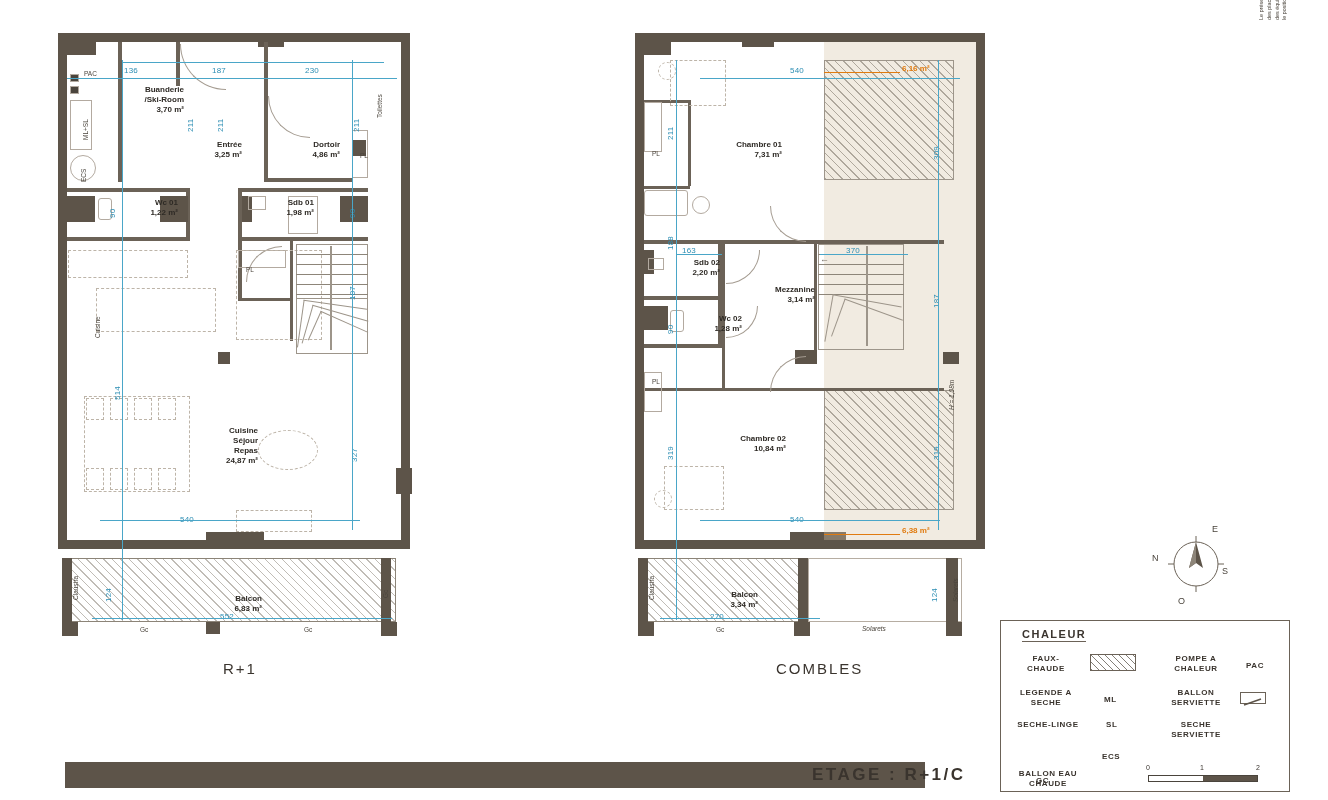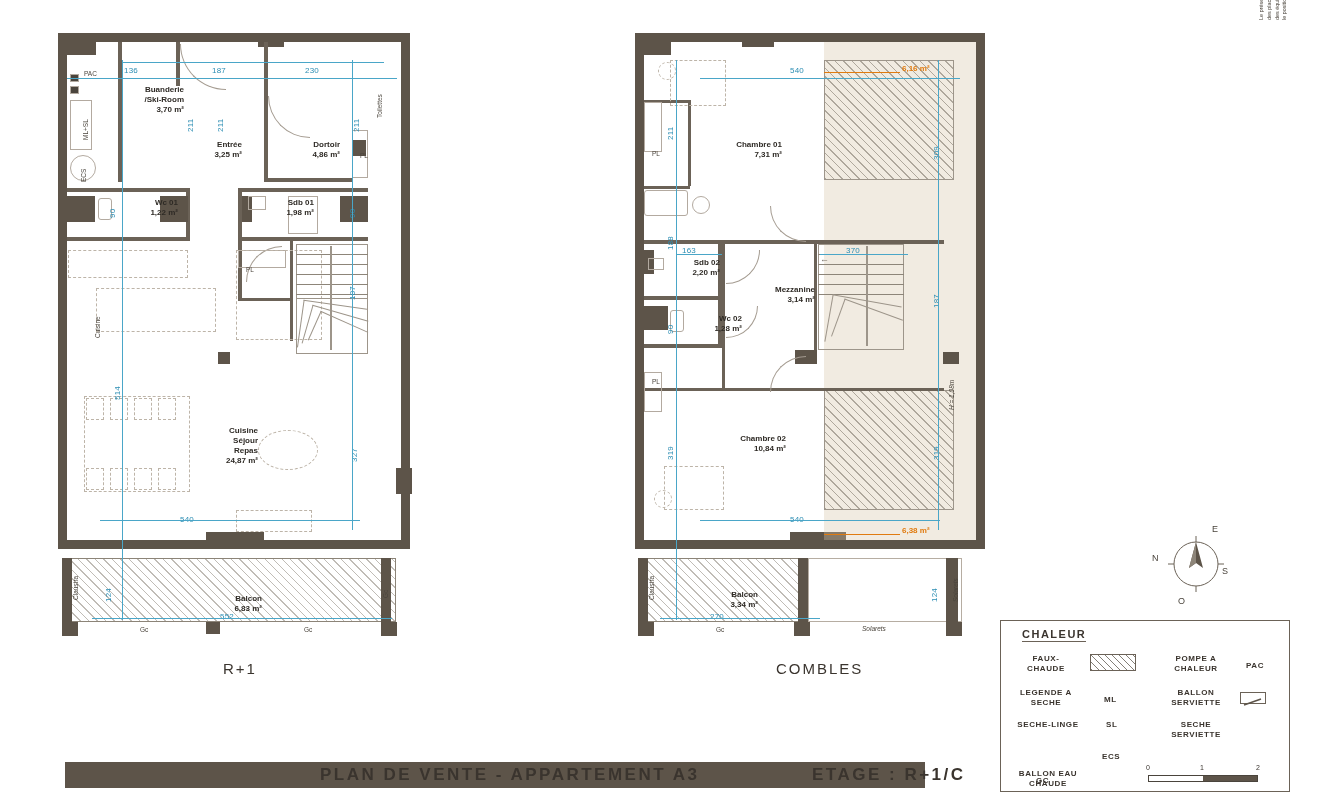--- a/index.html
+++ b/index.html
@@ -440,16 +440,15 @@
 
   <div class="scale-bar">
     <div style="background:#ffffff;"></div>
     <div style="background:#5d5449;"></div>
   </div>
   <div class="scale-num" style="left:1146px;top:764px;">0</div>
   <div class="scale-num" style="left:1200px;top:764px;">1</div>
   <div class="scale-num" style="left:1256px;top:764px;">2</div>
 
   <div class="footer-bar"></div>
-  <div class="footer-title" style="left:320px;">PLAN DE VENTE - APPARTEMENT A3</div>
   <div class="footer-title" style="left:812px;">ETAGE : R+1/C</div>
 
 </div>
 
 </body></html>

